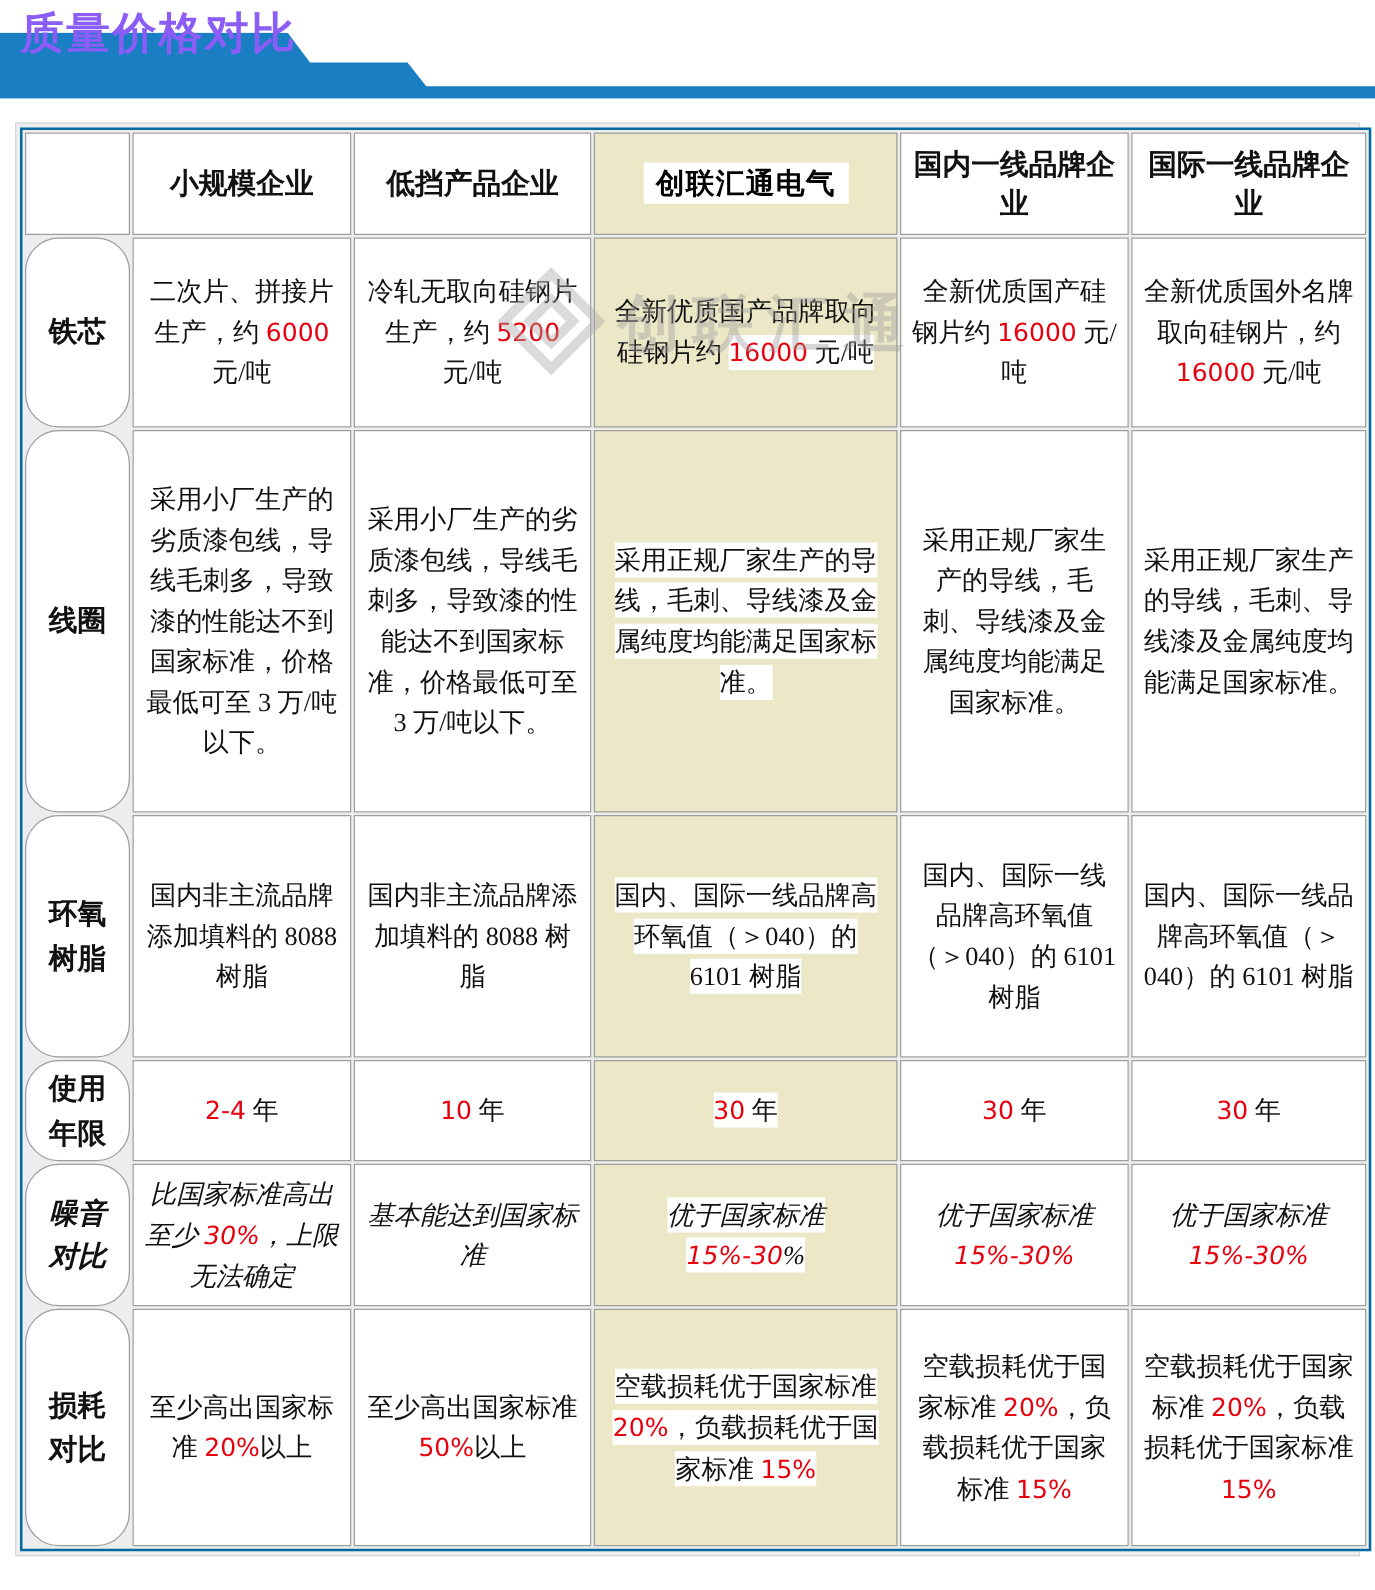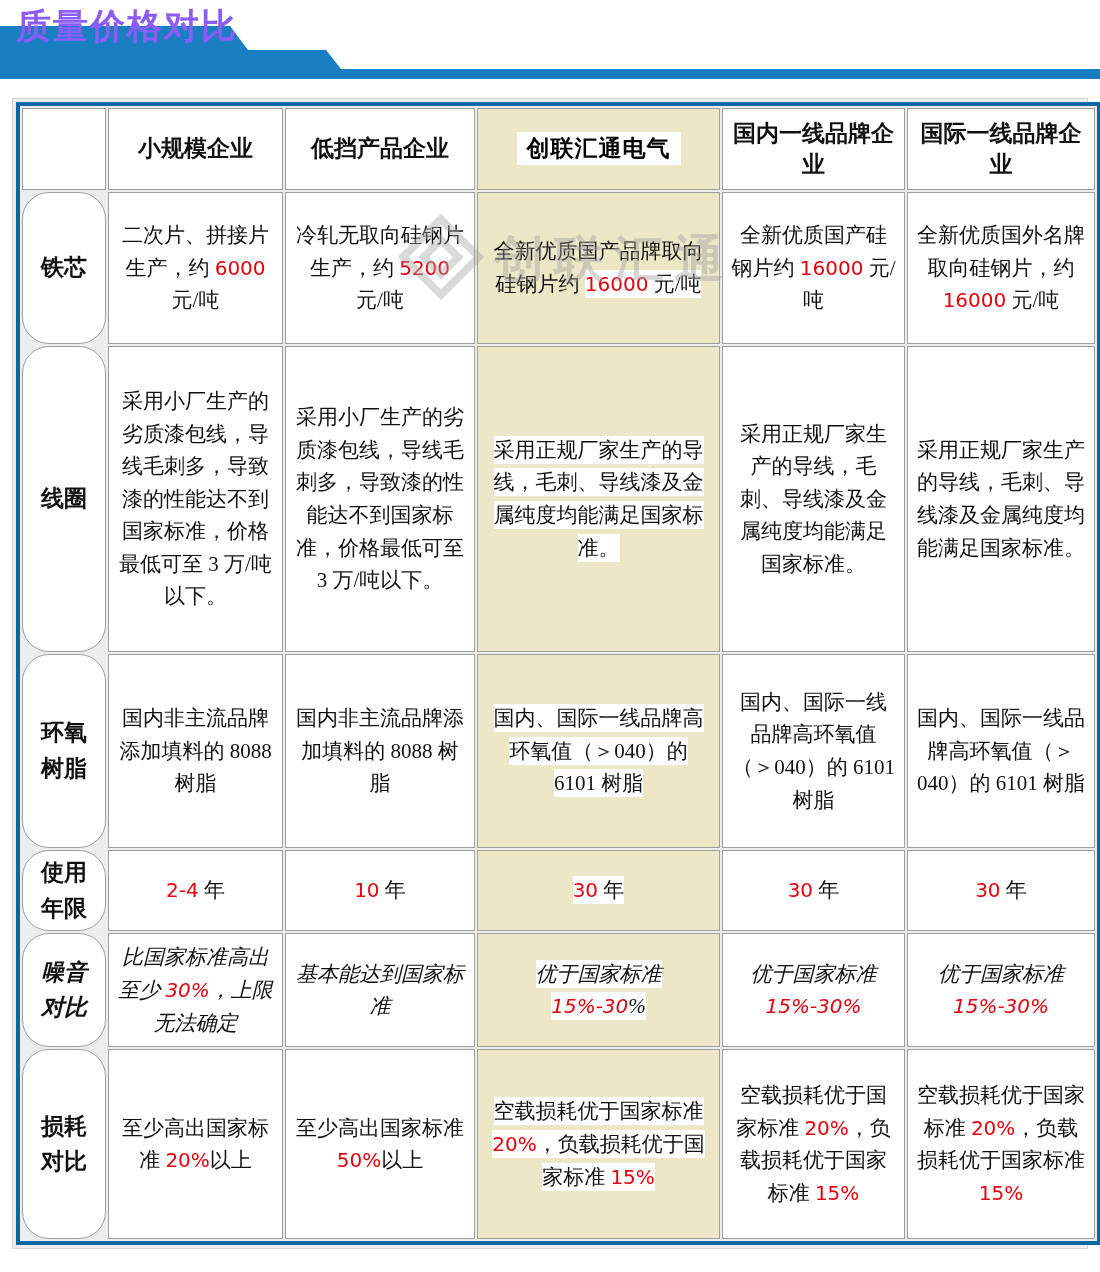--- a/index.html
+++ b/index.html
@@ -12,21 +12,21 @@
     clip-path:polygon(0 0,230px 0,248px 24px,326px 24px,341px 43px,1100px 43px,1100px 53px,0 53px); }
   .banner-title { position:absolute; left:16px; top:3px; color:#8b5cf6;
     font-family:"Liberation Sans","DejaVu Sans",sans-serif;
     font-size:35px; font-weight:bold; letter-spacing:2px;text-align:center; }
   .banner-sub { position:absolute; left:238px; top:25px; color:#fff;
     font-family:"Liberation Sans","DejaVu Sans",sans-serif; font-size:16px; }
 
   
   .table-frame { position:absolute; left:12px; top:98px; width:1076px;
     background:#ededed; border:1px solid #d5d5d5; padding:3px; }
-  table { border-collapse:separate; border-spacing:2px; border:4px solid #0369a1;
+  table { border-collapse:separate; border-spacing:2px; border:2px solid #0369a1;
     table-layout:fixed; width:1066px; background:#ededed; }
   th, td { border:1px solid #9e9e9e; background:#fff; text-align:center;
     vertical-align:middle; padding:4px 8px; color:#111;
     font-size:21px; line-height:1.55; font-weight:normal; }
   thead th { font-size:23px; font-weight:bold; line-height:1.35; }
   tbody th { font-size:23px; font-weight:bold;border-radius:27px; }
   thead tr { height:82px; }
   tbody tr:nth-child(1) { height:152px; }
   tbody tr:nth-child(2) { height:306px; }
   tbody tr:nth-child(3) { height:194px; }

